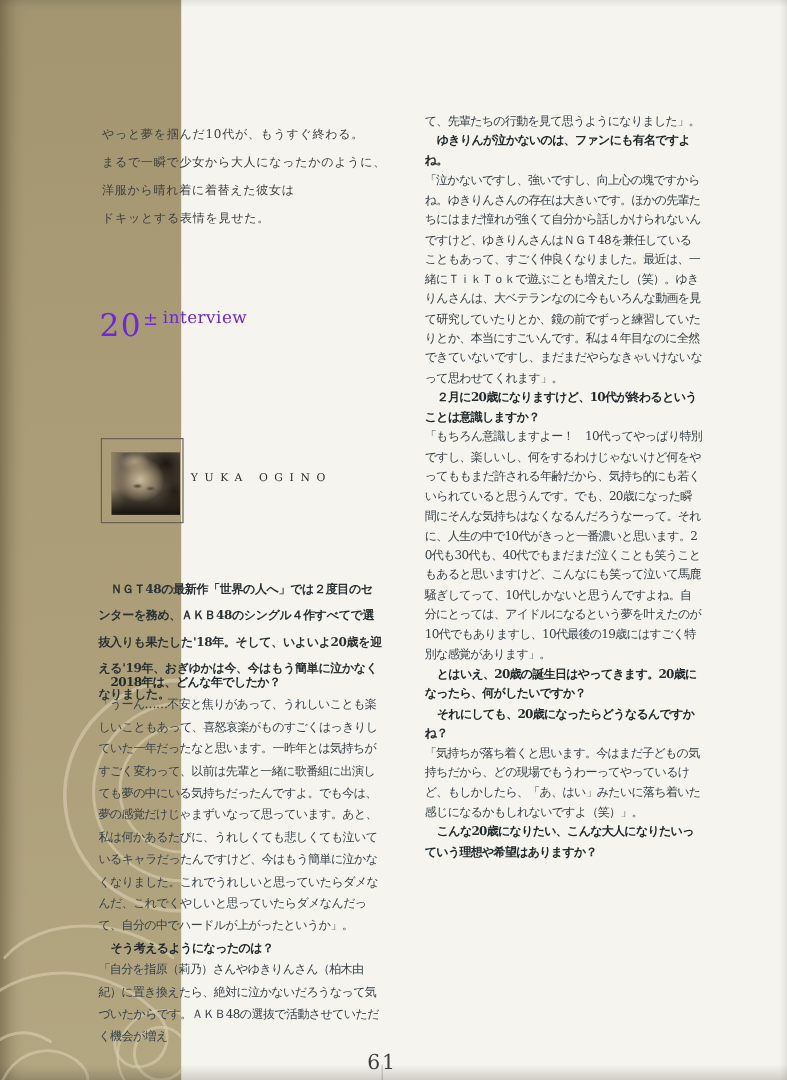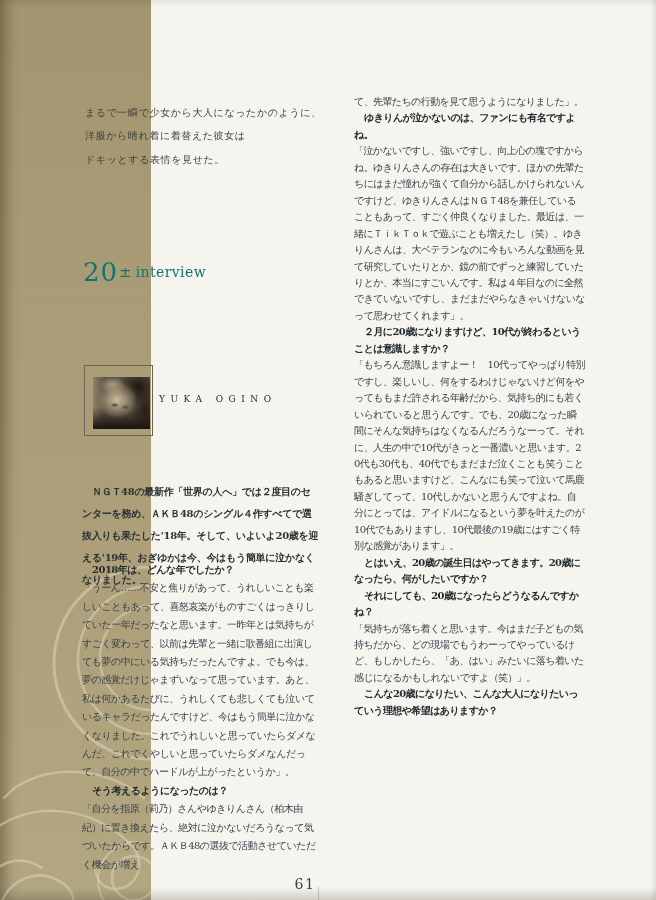--- a/index.html
+++ b/index.html
@@ -15,21 +15,21 @@
     box-shadow:inset 12px 0 14px -7px rgba(50,40,20,0.45);
     overflow:hidden;
   }
   .band svg{position:absolute;left:-6px;top:548px;}
 
   
   .lead{position:absolute;left:85px;top:101px;color:#3f3f3f;}
   .lead div{font-size:10px;line-height:23.3px;letter-spacing:0.6px;white-space:nowrap;}
 
   
-  .logo{position:absolute;left:83px;top:257px;display:flex;align-items:center;color:#0f766e;}
+  .logo{position:absolute;left:83px;top:257px;display:flex;align-items:flex-start;color:#6d28d9;}
   .logo .num{font-size:26px;font-weight:400;letter-spacing:1px;line-height:30px;}
   .logo .pm{font-size:15px;margin-left:1px;}
   .logo .word{font-size:14px;margin-left:4px;letter-spacing:0.4px;}
 
   
   .photo-frame{position:absolute;left:84px;top:365px;width:67px;height:69px;border:1px solid #6a6252;}
   .photo{
     position:absolute;left:93px;top:377px;width:57px;height:52px;
     background-color:#5f564a;
     background-image:
@@ -60,22 +60,22 @@
   }
   .qa-right{
     position:absolute;left:334px;top:94px;width:231px;
     font-size:10px;line-height:16.45px;letter-spacing:-0.6px;
     word-break:break-all;line-break:loose;margin-left:20px;
   }
   .q{margin:0;font-weight:bold;color:#232b2e;text-indent:1em;}
   .a{margin:0;font-weight:normal;color:#39424a;text-indent:0;}
 
   
-  .page-number{position:absolute;left:290px;top:876px;width:30px;text-align:center;
-    font-size:14px;letter-spacing:1.5px;color:#3f3f3f;}
+  .page-number{position:absolute;left:306px;top:876px;width:30px;
+    font-size:17px;letter-spacing:1.5px;color:#3f3f3f;}
   .crease{position:absolute;left:318px;top:887px;width:1px;height:13px;background:rgba(120,118,110,0.35);}
 
   
   .edge{position:absolute;pointer-events:none;}
   .edge.top{left:0;top:0;right:0;height:6px;background:linear-gradient(rgba(90,90,86,0.12),rgba(0,0,0,0));}
   .edge.bottom{left:0;bottom:0;right:0;height:13px;background:linear-gradient(rgba(0,0,0,0),rgba(75,70,55,0.22));}
   .edge.right{top:0;bottom:0;right:0;width:6px;background:linear-gradient(270deg,rgba(90,90,86,0.13),rgba(0,0,0,0));}
 </style>
 </head>
 <body>
@@ -92,20 +92,21 @@
         <path d="M-10 290 C 30 250, 100 255, 140 300 C 150 315, 145 335, 128 340 C 110 345, 98 330, 103 314"></path>
         <circle cx="140" cy="330" r="22"></circle>
         <circle cx="142" cy="332" r="38" stroke-width="2"></circle>
         <path d="M5 360 C 15 330, 45 318, 70 336 C 85 348, 80 362, 66 365"></path>
         <path d="M-8 330 C 10 310, 30 308, 48 320"></path>
       </g>
     </svg>
   </div>
 
   <div class="lead">
+    <div>やっと夢を掴んだ10代が、もうすぐ終わる。</div>
     <div>まるで一瞬で少女から大人になったかのように、</div>
     <div>洋服から晴れ着に着替えた彼女は</div>
     <div>ドキッとする表情を見せた。</div>
   </div>
 
   <div class="logo">
     <span class="num">20</span>
     <span class="pm">±</span>
     <span class="word">interview</span>
   </div>

